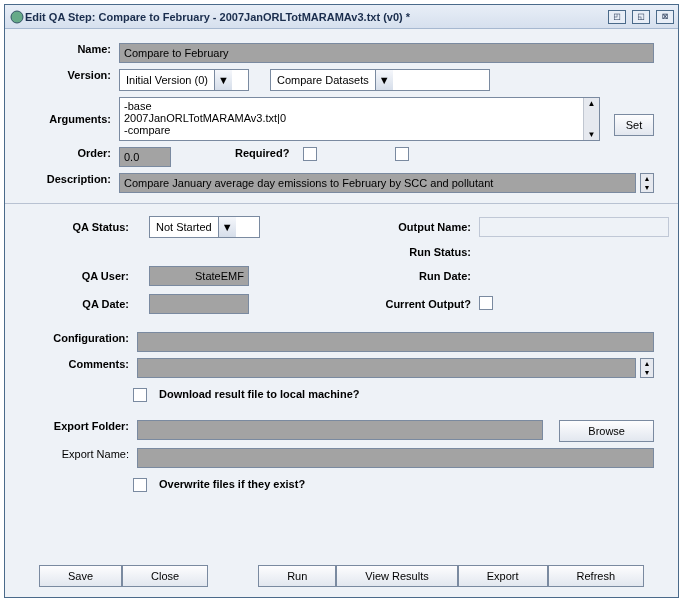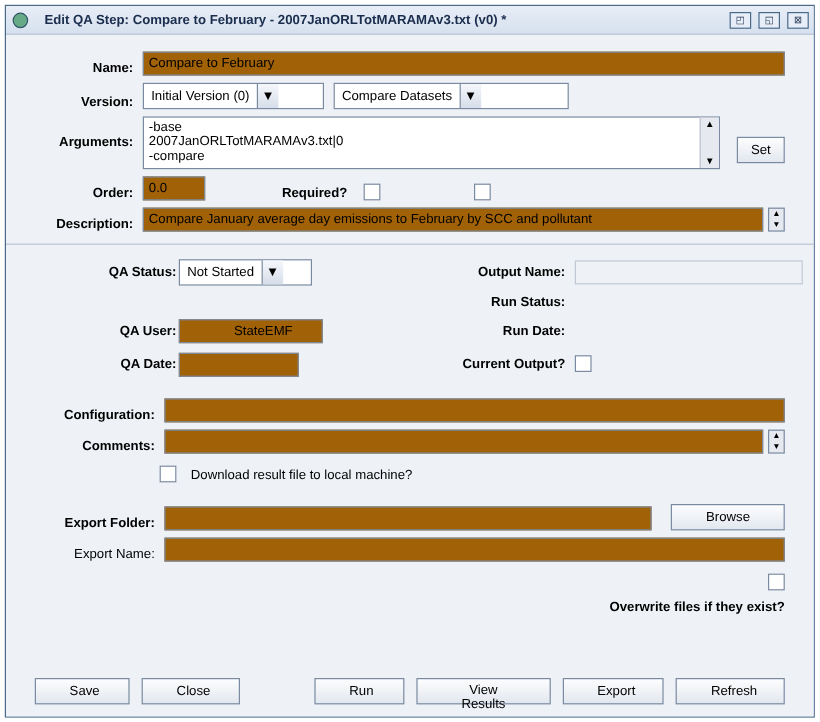--- a/index.html
+++ b/index.html
@@ -19,21 +19,21 @@
     flex-direction: column;
     background: #eef2f7;
   }
   .titlebar {
     background: linear-gradient(#e8eef7, #d6e0ee);
     border-bottom: 1px solid #a6b8d0;
     height: 24px;
     display: flex;
     align-items: center;
     padding: 0 4px;
-    gap: 12px;
+    gap: 0;
   }
   .titlebar .icon-slot {
     width: 16px; height: 16px;
     display: inline-flex;
     align-items: center;
     justify-content: center;
   }
   .titlebar .title-text {
     font-weight: bold;
     color: #1a2d4d;
@@ -58,36 +58,36 @@
   .body {
     flex: 1;
     background: #eef2f7;
     padding: 14px 24px 6px 24px;
     display: flex;
     flex-direction: column;
     gap: 6px;
   }
   .row {
     display: flex;
-    align-items: flex-end;
+    align-items: flex-start;
     gap: 4px;
   }
   .lbl {
     width: 86px;
     text-align: right;
     padding-right: 4px;
     font-weight: bold;
     color: #000;
   }
   .lbl-n { font-weight: bold; color:#000; }
   input[type="text"], textarea, select, .txt {
     font-family: Tahoma, Arial, sans-serif;
     font-size: 11px;
     border: 1px solid #7a8aa0;
-    background: #a16207;
+    background: #a3a3a3;
     padding: 2px 4px;
     height: 20px;
   }
   .combo {
     display: inline-flex;
     border: 1px solid #7a8aa0;
     background: #fff;
     height: 22px;
   }
   .combo .combo-text {
@@ -152,27 +152,26 @@
   }
   .spinner div{flex:1; display:flex;align-items:center;justify-content:center;font-size:7px;}
   .divider { border-top: 1px solid #b8c2d2; margin: 4px -24px 2px -24px; }
   .mid-grid {
     display: grid;
     grid-template-columns: 120px 140px 40px 150px 190px;
     row-gap: 8px;
     align-items: center;
     margin-top: 4px;
   }
-  .mid-grid .gl { text-align: right; padding-right: 2px; font-weight: bold; }
+  .mid-grid .gl { text-align: right; padding-right: 20px; font-weight: bold; }
   .mid-grid .gl2 { text-align: right; padding-right: 8px; font-weight: bold; }
   .ro { background:#eef2f7; border:1px solid #c0c8d6; height:20px; }
   .btn-row {
     display: flex;
     justify-content: center;
-    gap: 10px;
     margin-top: auto;
     padding: 8px 0 4px 0;
   }
 </style>
 </head>
 <body>
 
 <div class="window">
   <div class="titlebar">
     <span class="icon-slot">
@@ -190,25 +189,25 @@
 
   <div class="body">
 
     <div class="row">
       <span class="lbl">Name:</span>
       <input type="text" style="flex: 1 1 0%;" value="Compare to February">
     </div>
 
     <div class="row">
       <span class="lbl">Version:</span>
-      <div class="combo" style="width:151px">
+      <div class="combo" style="width:130px">
         <span class="combo-text">Initial Version (0)</span>
         <span class="combo-btn">▼</span>
       </div>
-      <div class="combo" style="width:196px;margin-left:4px">
+      <div class="combo" style="width:220px;margin-left:17px">
         <span class="combo-text">Compare Datasets</span>
         <span class="combo-btn">▼</span>
       </div>
     </div>
 
     <div class="row" style="align-items: center;">
       <span class="lbl">Arguments:</span>
       <div class="argbox">
         <div class="argtext">-base
 2007JanORLTotMARAMAv3.txt|0
@@ -258,21 +257,21 @@
           <div class="ro"></div>
         </div>
 
       <span></span>
         <span></span>
         <span></span>
       <span class="gl2">Run Status:</span>
       <span></span>
 
       <span class="gl">QA User:</span>
-      <div><input type="text" style="width: 120px; padding-left: 45px;" value="StateEMF"></div>
+      <div><input type="text" style="width: 100px; padding-left: 45px;" value="StateEMF"></div>
       <span></span>
       <span class="gl2">Run Date:</span>
       <span></span>
 
       <span class="gl">QA Date:</span>
       <div><input type="text" style="width: 100px;" value=""></div>
       <span></span>
       <span class="gl2">Current Output?</span>
       <div><span class="checkbox"></span></div>
     </div>
@@ -289,38 +288,38 @@
       <input type="text" style="flex: 1 1 0%;" value="">
       <div class="spinner">
           <div>▲</div>
           <div>▼</div>
         </div>
     </div>
 
     <div class="row" style="margin-left:104px; margin-top:4px;">
       <span class="checkbox"></span>
       <span style="width:4px"></span>
-      <span class="lbl-n" style="font-weight:normal">Download result file to local machine?</span>
+      <span class="lbl-n" style="font-weight:bold">Download result file to local machine?</span>
     </div>
 
     <div style="height:6px"></div>
 
     <div class="row">
       <span style="width:104px;text-align:right;padding-right:4px;font-weight:bold">Export Folder:</span>
       <input type="text" style="flex: 1 1 0%;" value="">
       <span style="width:8px"></span>
       <button class="btn">Browse</button>
     </div>
 
     <div class="row">
       <span style="width:104px;text-align:right;padding-right:4px;font-weight:normal">Export Name:</span>
       <input type="text" style="flex: 1 1 0%;" value="">
     </div>
 
-    <div class="row" style="margin-left:104px; margin-top:4px;flex-direction:column;">
+    <div class="row" style="margin-left:104px; margin-top:4px;">
       <span class="checkbox"></span>
       <span style="width:4px"></span>
       <span class="lbl-n" style="font-weight:bold">Overwrite files if they exist?</span>
     </div>
 
     <div class="btn-row">
       <button class="btn">Save</button>
       <button class="btn">Close</button>
       <span style="width:50px"></span>
       <button class="btn">Run</button>

